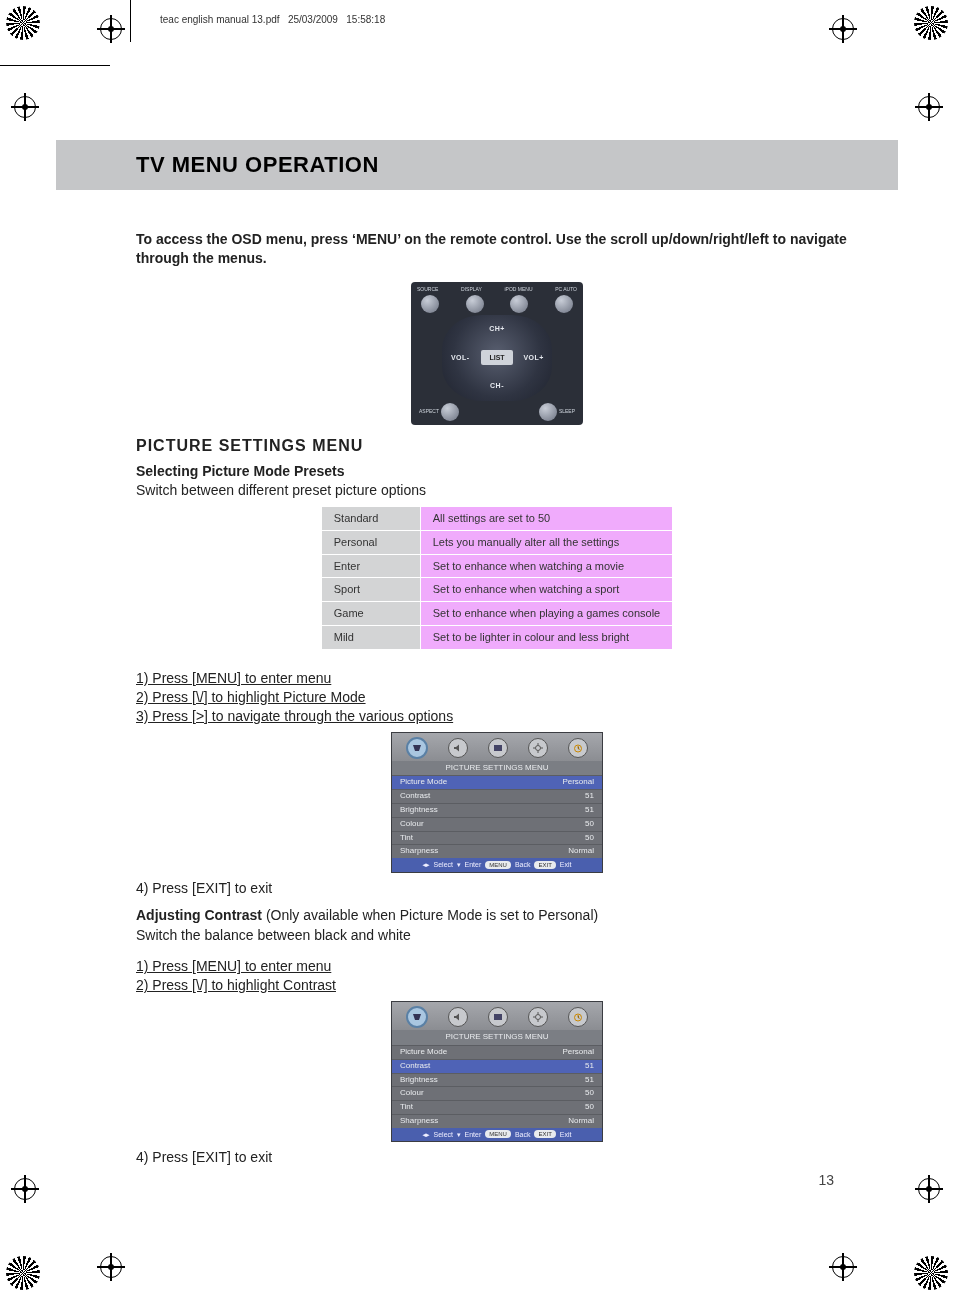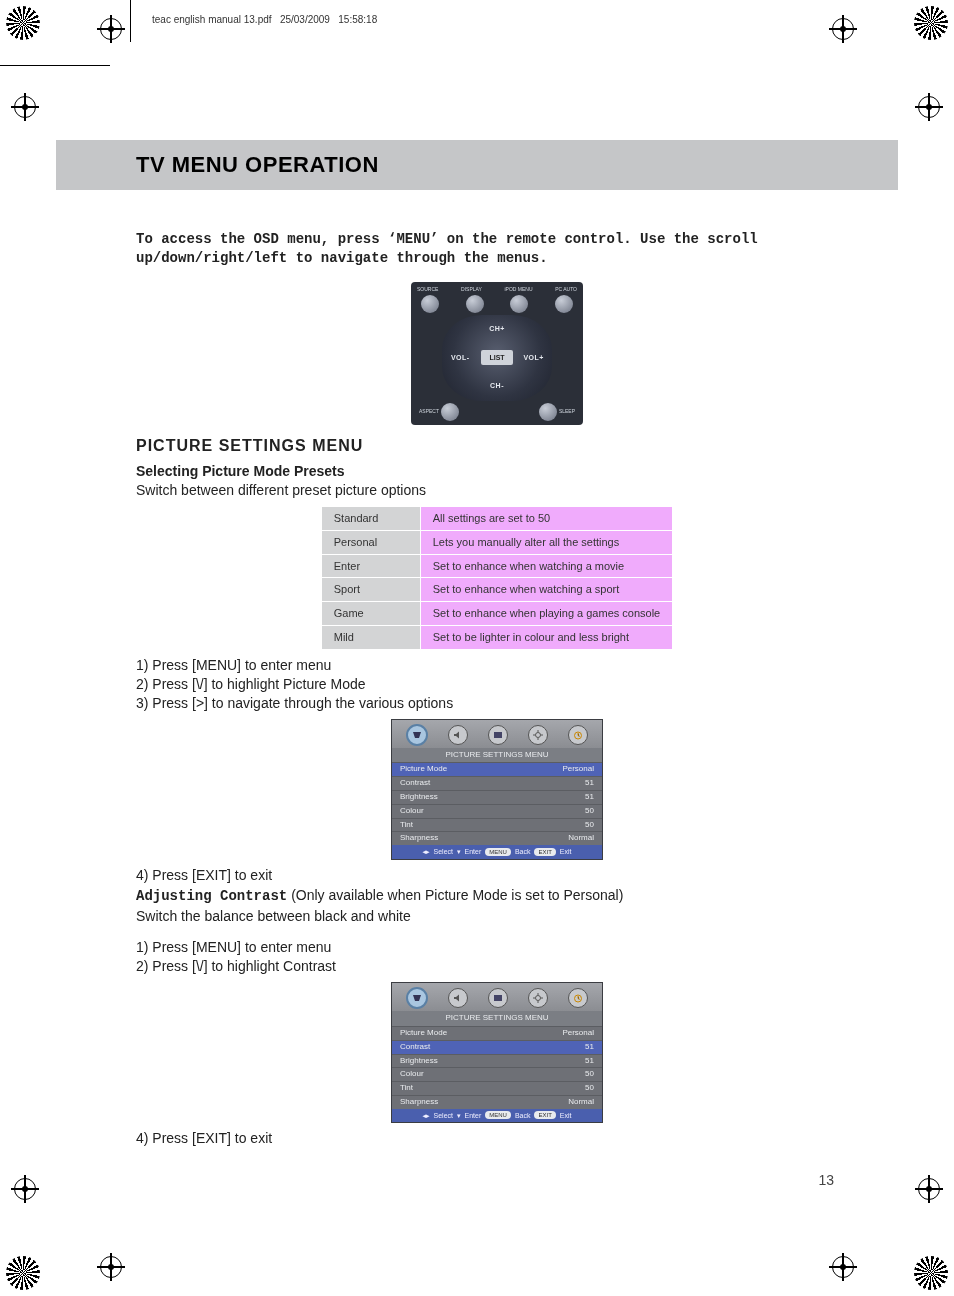--- a/index.html
+++ b/index.html
@@ -43,21 +43,21 @@
     border-radius: 50%;
   }
   .fan-tl { left: 6px; top: 6px; -webkit-mask: radial-gradient(circle at 100% 100%, transparent 0, transparent 0, #000 1px);}
   .fan-tr { right: 6px; top: 6px; }
   .fan-bl { left: 6px; bottom: 6px; }
   .fan-br { right: 6px; bottom: 6px; }
   .hline { position:absolute; height:1px; background:#000;}
   .vline { position:absolute; width:1px; background:#000;}
   .header-meta {
     position: absolute;
-    left: 152px;
+    left: 160px;
     top: 14px;
     font-size: 10px;
     color: #333;
   }
   .content {
     position: absolute;
     left: 56px;
     right: 56px;
     top: 140px;
   }
@@ -67,21 +67,21 @@
     letter-spacing: 0.5px;
   }
   .body-text {
     margin-left: 80px;
     margin-right: 40px;
     margin-top: 40px;
     font-size: 14px;
     line-height: 1.35;
     color: #222;
   }
-  .bold { font-weight: bold; font-family: Liberation Mono, monospace; }
+  .bold { font-weight: bold; }
   .remote-dpad {
     width: 164px;
     margin: 8px auto 10px auto;
     background: #2b2f38;
     border-radius: 4px;
     padding: 4px 4px 2px 4px;
     color: #cfd5dd;
     font-size: 6px;
     text-align: center;
     position: relative;
@@ -122,39 +122,39 @@
     letter-spacing: 1px;
     margin-top: 8px;
     margin-bottom: 6px;
   }
   .para { margin: 4px 0 12px 0; }
   .sub-bold {
     font-weight: bold;
     margin-top: 1px;
   }
   .preset-table {
-    margin: 6px auto 6px auto;
+    margin: 6px auto 19px auto;
     border-collapse: collapse;
     font-size: 11px;
   }
   .preset-table td {
     border: 1px solid #fff;
     background: #f0abfc;
     padding: 4px 12px;
     color: #333;
   }
   .preset-table td:first-child {
     width: 74px;
     background: #d3d4d5;
   }
   ol.steps {
     list-style: none;
     padding: 0; margin: 4px 0 4px 0;
   }
-  ol.steps li { margin:0; padding:0;}
+  ol.steps li { margin:0; padding:0;text-decoration:underline;}
   .osd-shot {
     width: 210px;
     margin: 6px auto 6px auto;
     background: #6e7076;
     font-size: 8px;
     color: #e9ebee;
     border: 1px solid #3b3d42;
   }
   .osd-icon-row {
     display:flex; justify-content:space-around; align-items:center;
@@ -406,21 +406,21 @@
           <span>Enter</span>
           <span class="osd-pill">MENU</span>
           <span>Back</span>
           <span class="osd-pill">EXIT</span>
           <span>Exit</span>
         </div>
       </div>
 
       <div>4) Press [EXIT] to exit</div>
 
-      <p style="margin-top:1px;margin-bottom:2px;">
+      <p style="margin-top:8px;margin-bottom:2px;">
         <span class="bold">Adjusting Contrast</span>
         <span>(Only available when Picture Mode is set to Personal)</span>
       </p>
       <div>Switch the balance between black and white</div>
 
       <ol class="steps" style="margin-top:12px;">
         <li>1) Press [MENU] to enter menu</li>
         <li>2) Press [\/] to highlight Contrast</li>
       </ol>
 

